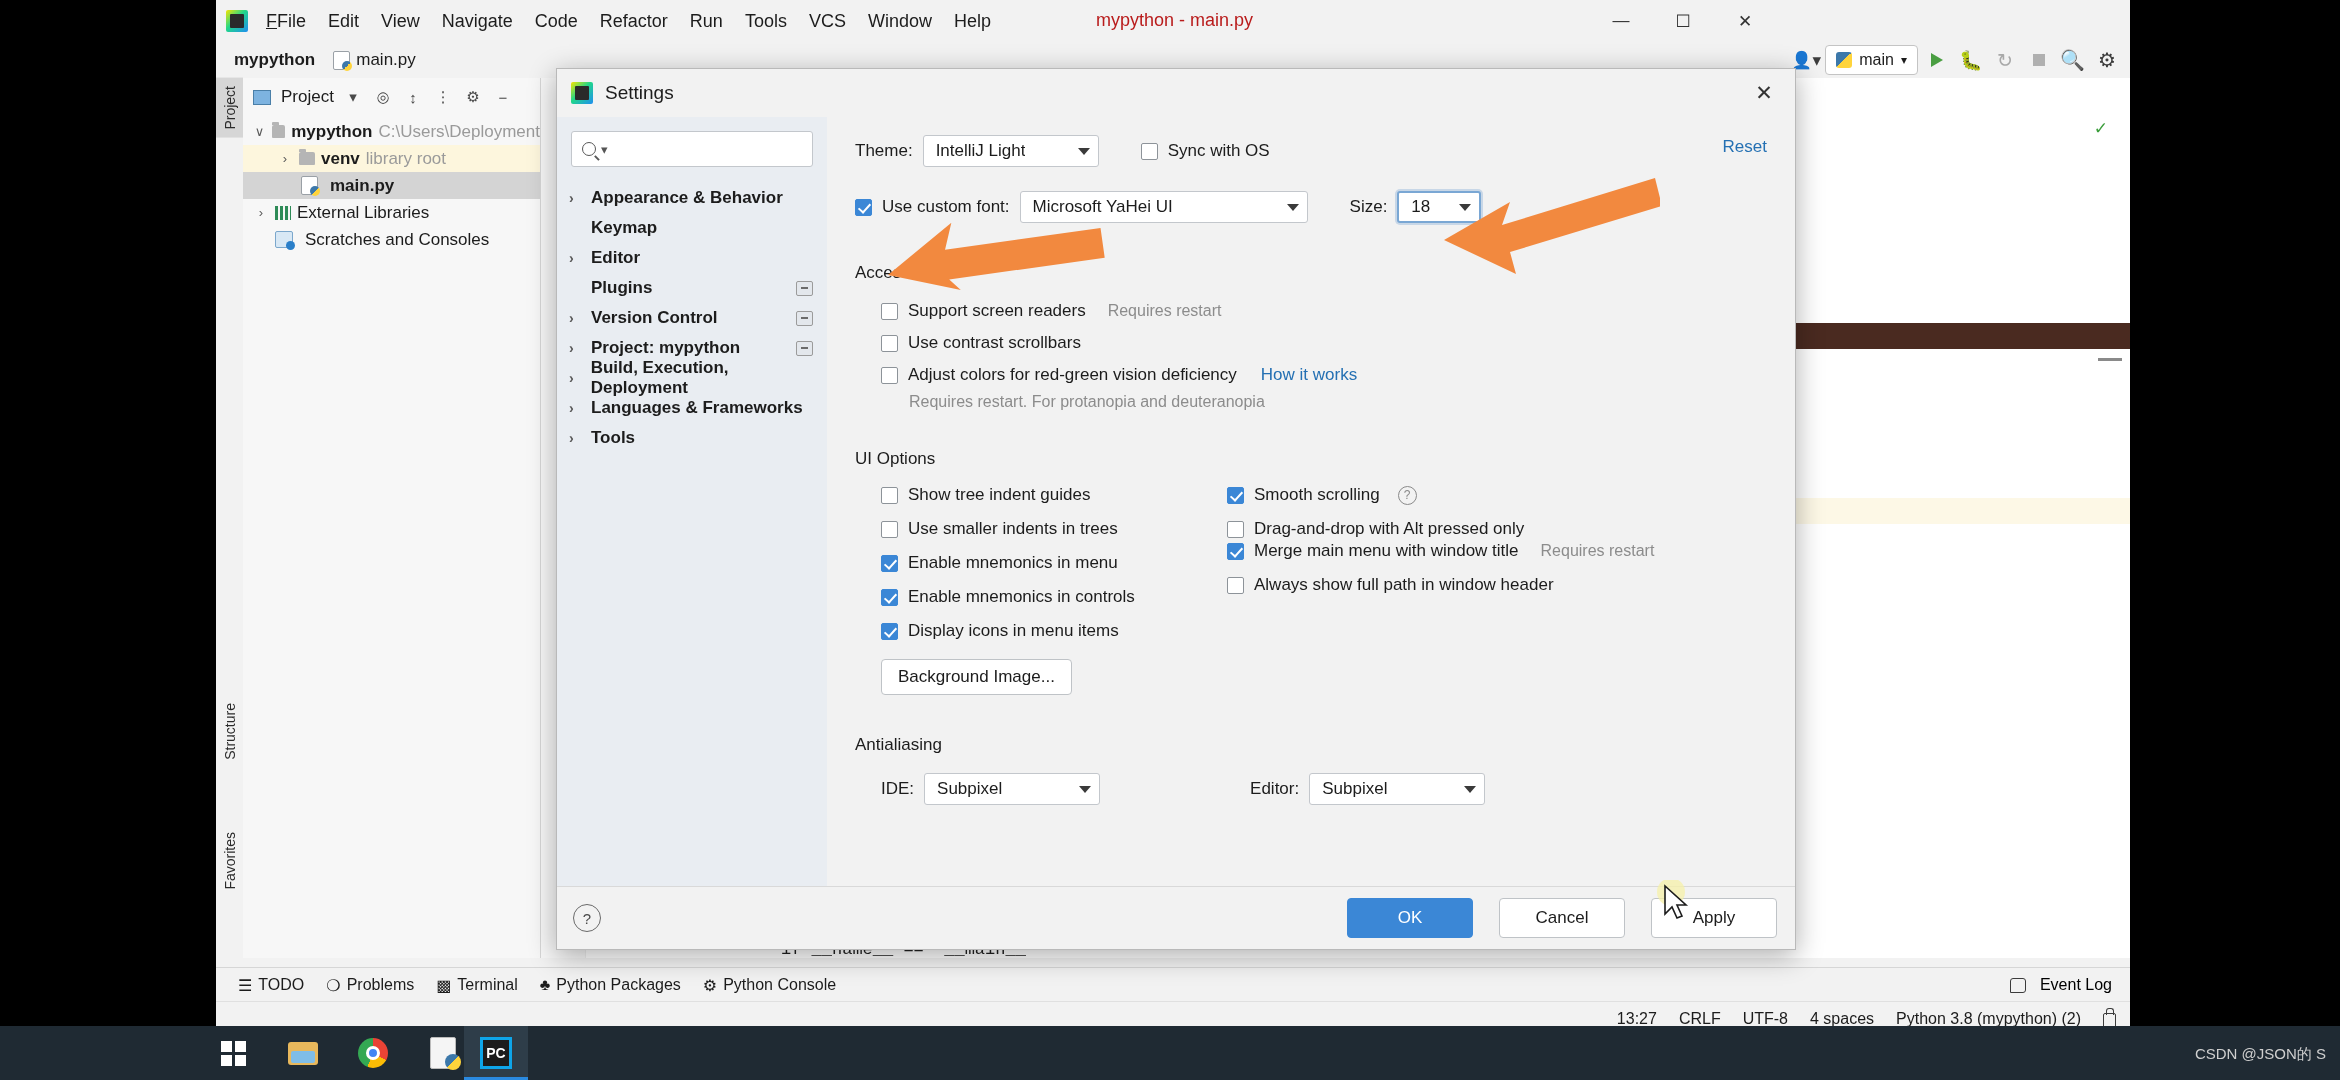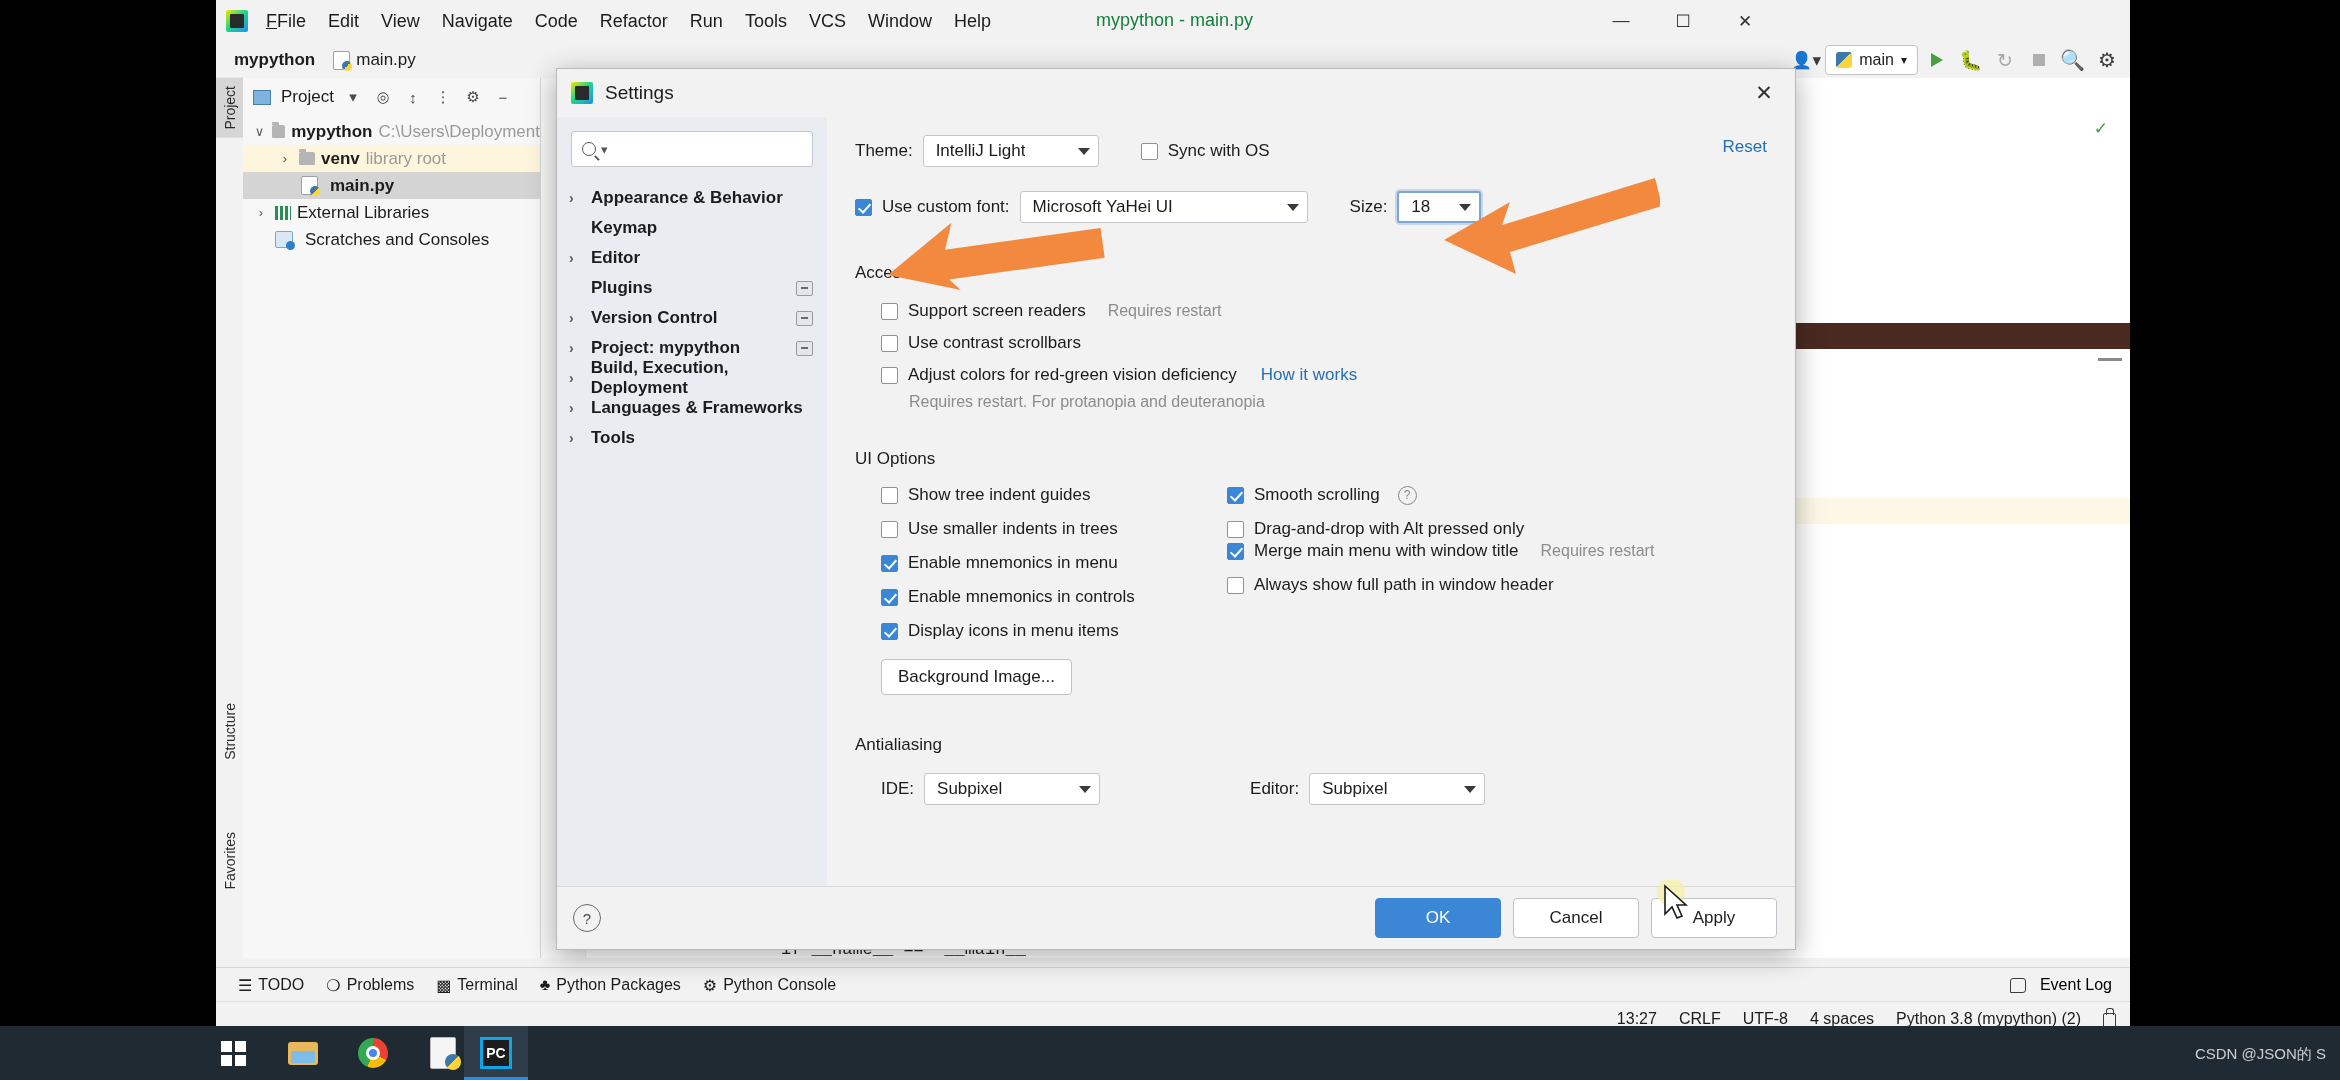--- a/index.html
+++ b/index.html
@@ -9,21 +9,21 @@
   
   .ide{position:absolute;left:216px;top:0;width:1914px;height:1036px;background:#f2f2f2;}
 
   
   .menubar{position:absolute;left:0;top:0;width:1560px;height:42px;background:#f2f2f2;display:flex;align-items:center;}
   .app-ico{width:22px;height:22px;margin-left:10px;margin-right:18px;border-radius:2px;
      background:linear-gradient(135deg,#f7e400 0%,#21d789 45%,#1f8ef1 100%);position:relative;}
   .app-ico:after{content:"";position:absolute;left:4px;top:4px;width:14px;height:14px;background:#2a2a2a;border-radius:1px;}
   .menubar .mi{font-size:18px;color:#1c1c1c;margin-right:22px;white-space:nowrap;cursor:default;}
   .menubar .mi u{text-decoration:underline;}
-  .win-title{position:absolute;left:880px;top:10px;font-size:18px;color:#15803d;}
+  .win-title{position:absolute;left:880px;top:10px;font-size:18px;color:#b91c1c;}
   .wbtns{position:absolute;right:0;top:0;height:42px;display:flex;align-items:center;}
   .wbtn{width:62px;height:42px;display:flex;align-items:center;justify-content:center;font-size:17px;color:#333;}
 
   
   .toolrow{position:absolute;left:0;top:42px;width:1914px;height:36px;background:#f2f2f2;display:flex;align-items:center;}
   .tr-item{font-size:17px;color:#1c1c1c;margin-left:18px;display:flex;align-items:center;gap:6px;font-weight:bold;}
   .tr-item.sub{font-weight:normal;}
   .pyfile-ico{width:15px;height:17px;background:#fff;border:1px solid #9aa0a6;border-radius:2px;position:relative;}
   .pyfile-ico:after{content:"";position:absolute;right:-3px;bottom:-2px;width:10px;height:10px;border-radius:50%;
      background:linear-gradient(135deg,#3c78aa 50%,#ffd43b 50%);}
@@ -139,21 +139,21 @@
   .qmark{width:17px;height:17px;border:1.4px solid #8a8a8a;border-radius:50%;color:#8a8a8a;font-size:12px;
      display:flex;align-items:center;justify-content:center;margin-left:8px;}
 
   .btnplain{height:34px;background:#fff;border:1px solid #bfc3c7;border-radius:4px;font-size:17px;color:#1c1c1c;
      padding:0 16px;display:inline-flex;align-items:center;}
 
   .dlg-foot{position:absolute;left:0;right:0;bottom:0;height:62px;background:#f2f2f2;border-top:1px solid #d9d9d9;
      display:flex;align-items:center;}
   .help-btn{margin-left:16px;width:26px;height:26px;border:1.5px solid #6a6a6a;border-radius:50%;color:#4a4a4a;
      font-size:15px;display:flex;align-items:center;justify-content:center;}
-  .foot-btns{margin-left:auto;margin-right:18px;display:flex;gap:12px;}
+  .foot-btns{margin-left:auto;margin-right:18px;display:flex;gap:26px;}
   .fb{height:38px;min-width:92px;border-radius:4px;font-size:17px;display:flex;align-items:center;justify-content:center;
      border:1px solid #bfc3c7;background:#fff;color:#1c1c1c;padding:0 16px;}
   .fb.primary{background:#3b87d6;border-color:#3b87d6;color:#fff;}
 
   
   .arrowsvg{position:absolute;pointer-events:none;}
   .cursor{position:absolute;pointer-events:none;}
 
   
   .taskbar{position:absolute;left:0;bottom:0;width:2340px;height:54px;background:#1f2a33;}

